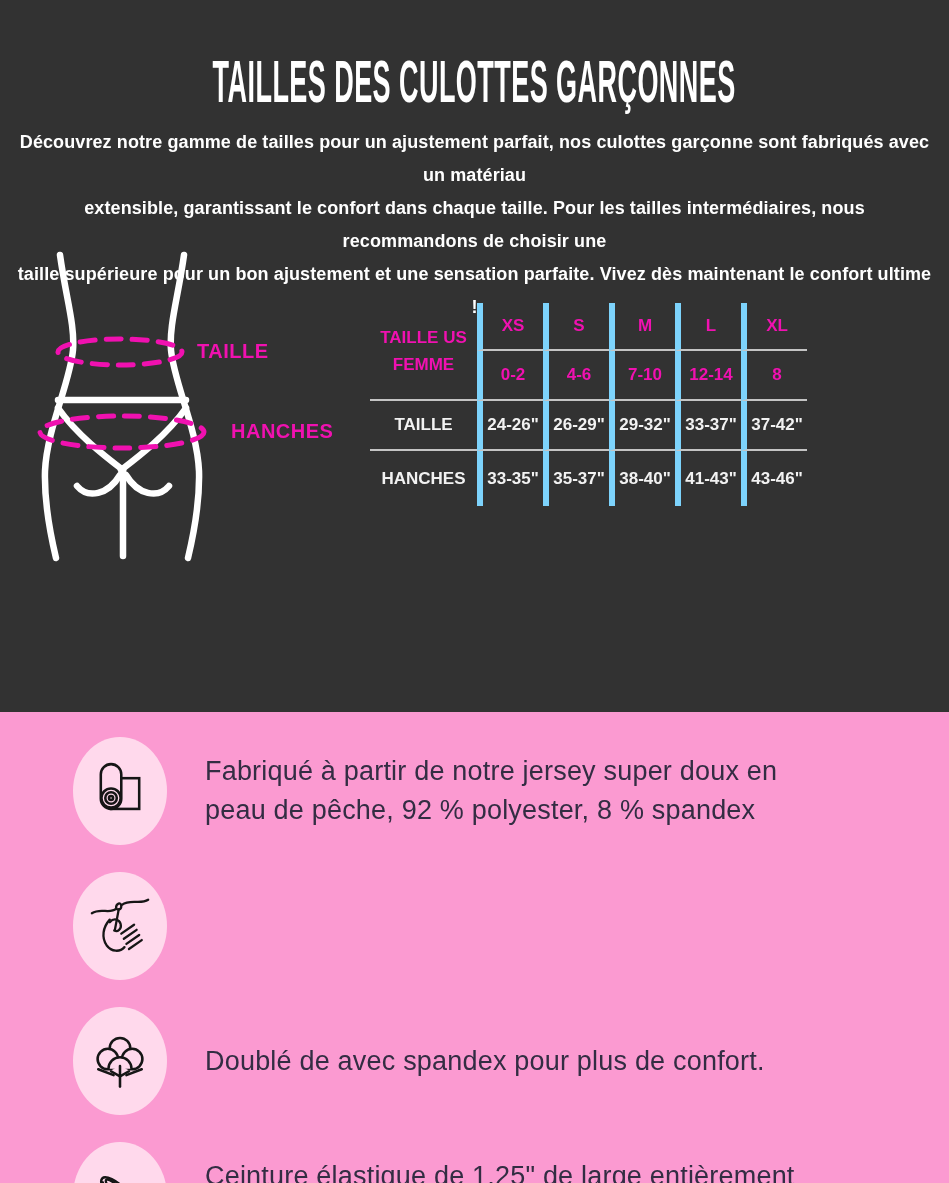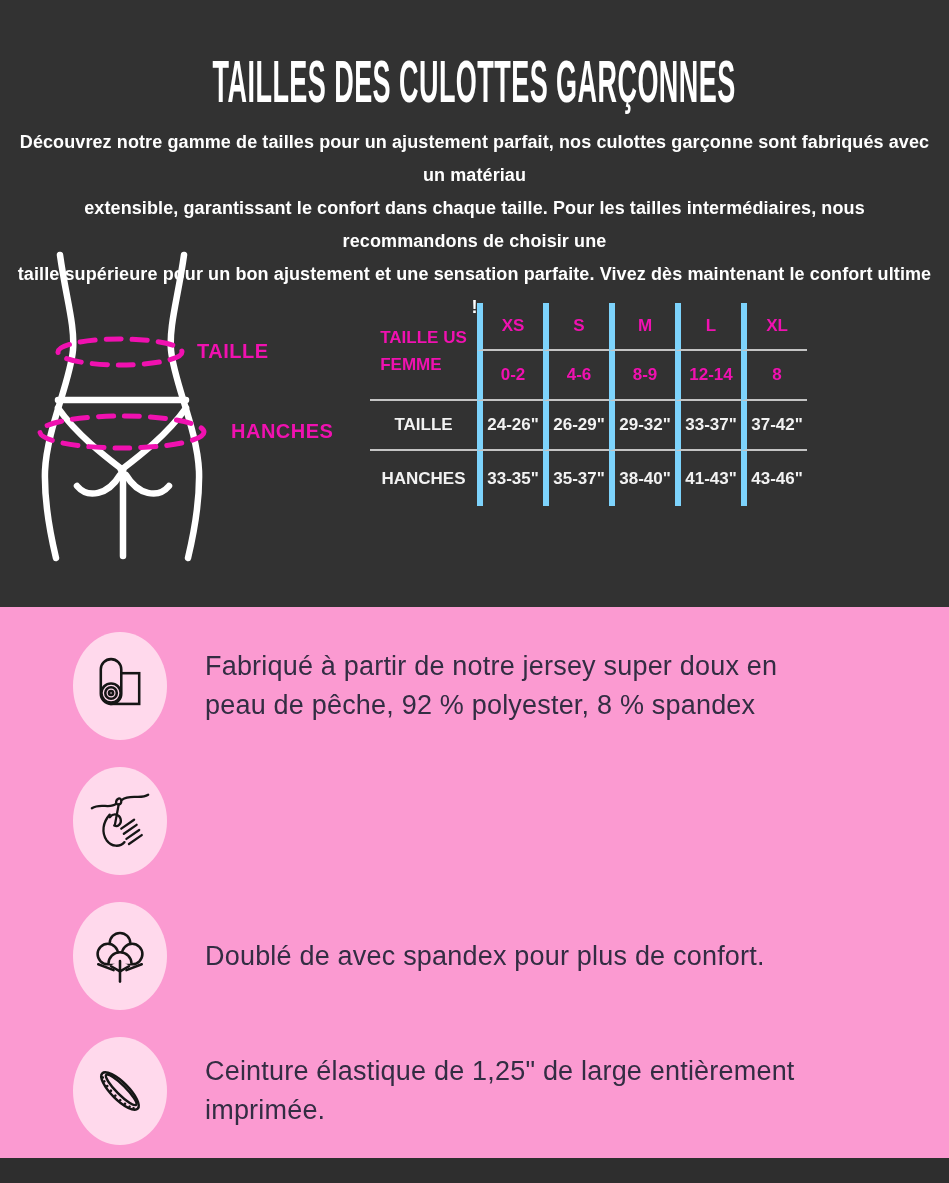--- a/index.html
+++ b/index.html
@@ -1,40 +1,40 @@
 <!DOCTYPE html>
 <html><head>
 <meta charset="utf-8">
 <style>
   html,body{margin:0;padding:0;}
   .page{position:relative;width:949px;height:1183px;font-family:"Liberation Sans",sans-serif;overflow:hidden;background:#fb9ad1;}
 
   
-  .top{position:relative;height:607px;background:#323232;}
+  .top{position:relative;height:712px;background:#323232;}
   .title-wrap{padding-top:52px;display:flex;justify-content:center;}
   .title{margin:0;color:#ffffff;font-weight:bold;font-size:60px;line-height:60px;
          white-space:nowrap;transform:scaleX(0.45);transform-origin:center;letter-spacing:1px;}
   .intro{margin:14px auto 0;width:920px;text-align:center;color:#ffffff;font-weight:bold;
          font-size:18px;line-height:33px;white-space:pre-line;letter-spacing:0.1px;}
 
   
   .figure-svg{position:absolute;left:22px;top:243px;}
   .diagram-label{position:absolute;color:#f011b0;font-weight:bold;font-size:20px;letter-spacing:0.5px;}
   .waist-label{left:197px;top:340px;}
   .hips-label{left:231px;top:420px;}
 
   
   .size-table{position:absolute;left:370px;top:303px;display:grid;
               grid-template-columns:107px repeat(5,66px);grid-template-rows:48px 50px 50px 55px;}
   .st-cell{display:flex;align-items:center;justify-content:center;font-weight:bold;font-size:17px;}
   .magenta{color:#f011b0;}
   .white{color:#f2f2f2;}
   .vline{border-left:6px solid #7dd3fc;}
   .bb{border-bottom:2px solid #c4c4c4;}
-  .label-head{grid-row:1/3;grid-column:1;white-space:pre-line;text-align:left;line-height:27px;}
+  .label-head{grid-row:1/3;grid-column:1;white-space:pre-line;text-align:center;line-height:27px;}
 
   
   .features{height:551px;background:#fb9ad1;box-sizing:border-box;
             padding:25px 0 17px 73px;display:flex;flex-direction:column;gap:27px;}
   .feature-item{display:flex;align-items:center;gap:38px;}
   .icon-bubble{width:94px;height:108px;border-radius:50%;background:#ffd9ec;flex:none;
                display:flex;align-items:center;justify-content:center;}
   .feature-text{font-size:27px;line-height:39px;color:#332d43;white-space:pre-line;letter-spacing:0.2px;}
 
   
@@ -79,21 +79,21 @@
 FEMME</div>
 
       <div class="st-cell magenta vline bb">XS</div>
       <div class="st-cell magenta vline bb">S</div>
       <div class="st-cell magenta vline bb">M</div>
       <div class="st-cell magenta vline bb">L</div>
       <div class="st-cell magenta vline bb">XL</div>
 
       <div class="st-cell magenta vline bb">0-2</div>
       <div class="st-cell magenta vline bb">4-6</div>
-      <div class="st-cell magenta vline bb">8-9</div>
+      <div class="st-cell magenta vline bb">7-10</div>
       <div class="st-cell magenta vline bb">12-14</div>
       <div class="st-cell magenta vline bb">8</div>
 
       <div class="st-cell white bb">TAILLE</div>
       <div class="st-cell white vline bb">24-26"</div>
       <div class="st-cell white vline bb">26-29"</div>
       <div class="st-cell white vline bb">29-32"</div>
       <div class="st-cell white vline bb">33-37"</div>
       <div class="st-cell white vline bb">37-42"</div>
 

